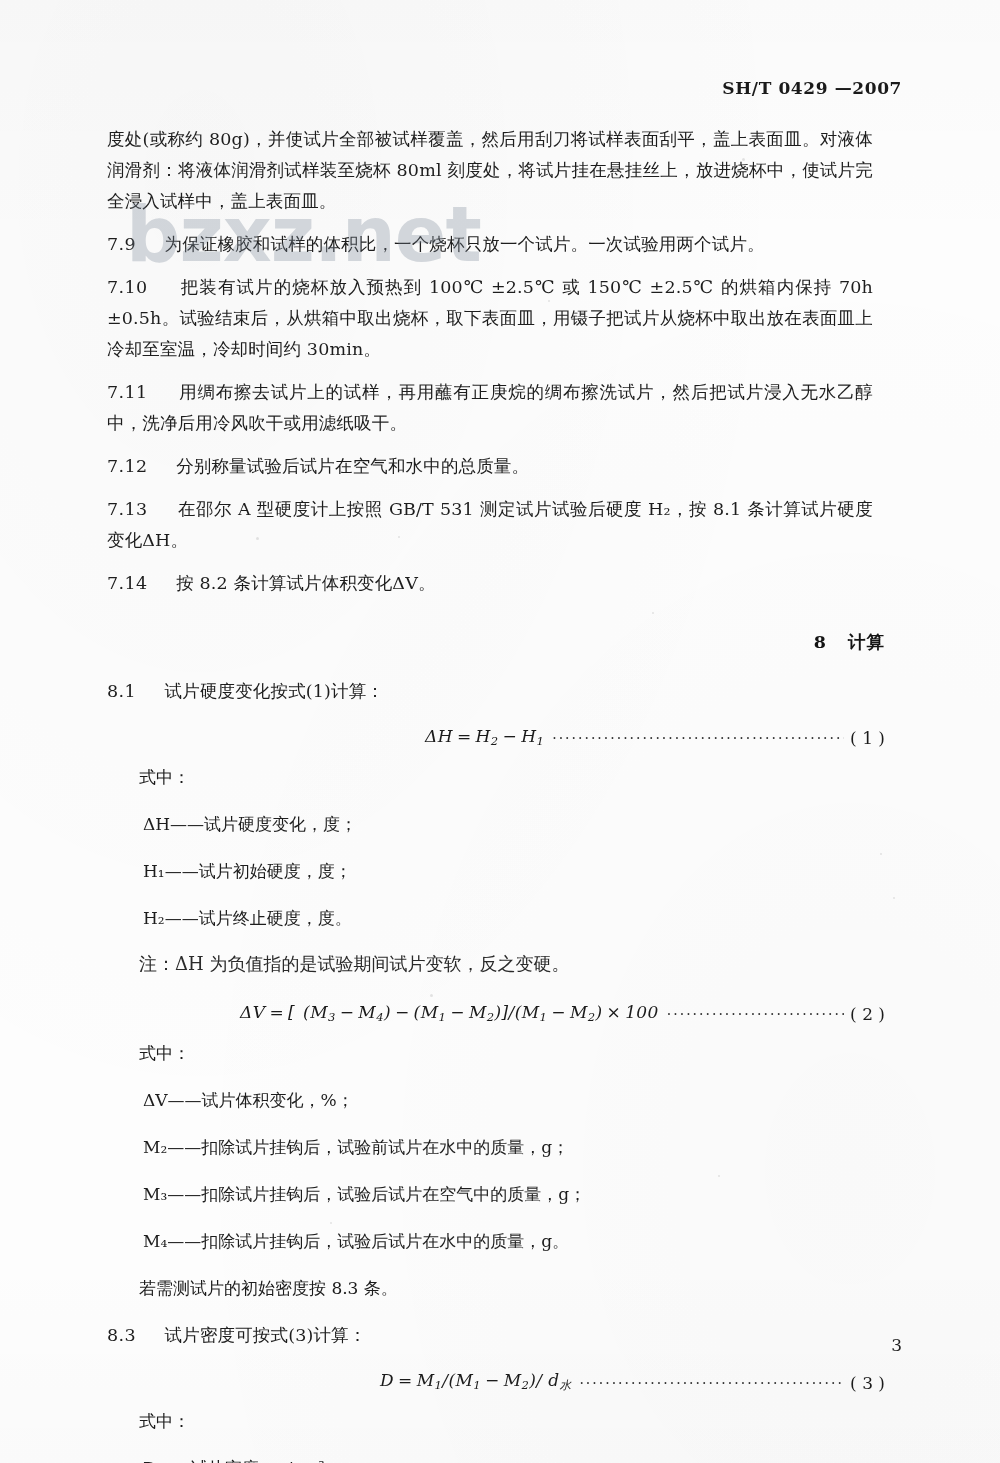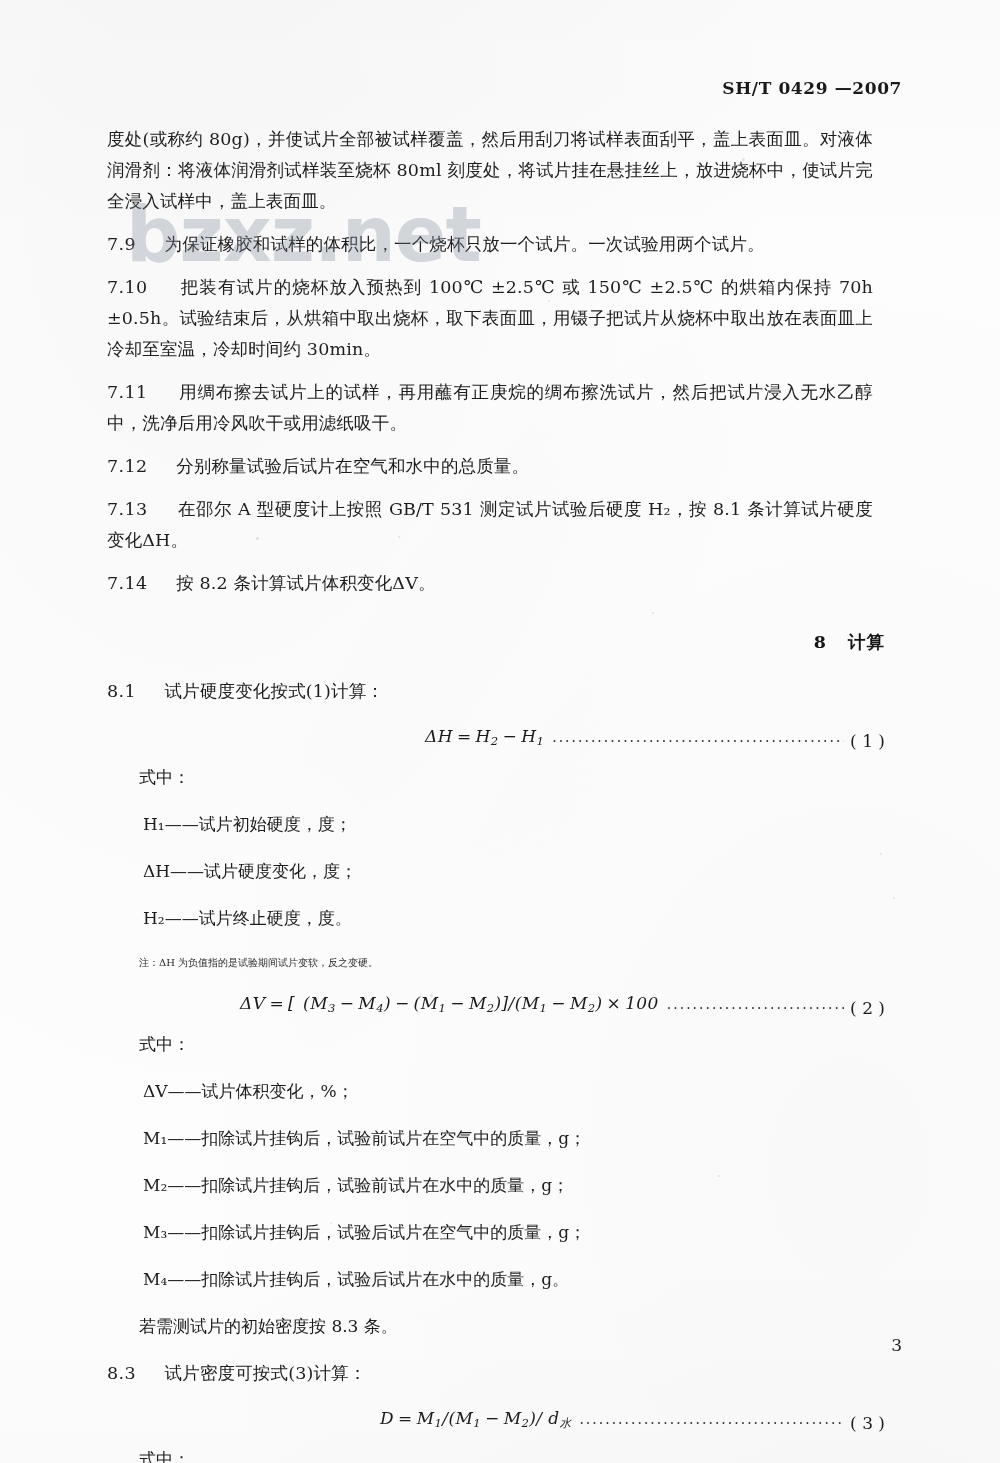--- a/index.html
+++ b/index.html
@@ -81,30 +81,30 @@
   .section-head {
     font-size: 17.5px;
     font-weight: bold;
     line-height: 31px;
     letter-spacing: 1px;
     color: #141414;
   }
   .section-head .sec-no { margin-right: 14px; }
 
   .note-line {
-    font-size: 10px;
+    font-size: 18px;
     line-height: 26px;
     padding-left: 44px;
     color: #2a2a2a;
   }
 
   
   .eq-row {
     display: flex;
-    align-items: flex-end;
+    align-items: center;
     width: 100%;
     font-size: 17px;
     line-height: 34px;
     margin: 3px 0 3px 0;
   }
   .eq-spacer { flex: 0 0 auto; }
   .eq-body {
     white-space: nowrap;
     font-style: italic;
     font-family: "DejaVu Serif", "Liberation Serif", serif;
@@ -245,38 +245,37 @@
     <div class="eq-row">
       <span class="eq-spacer" style="width:330px"></span>
       <span class="eq-body">
         Δ<i>H</i><span class="op">=</span><i>H</i><sub>2</sub><span class="op">−</span><i>H</i><sub>1</sub>
       </span>
       <span class="eq-leader">································································</span>
       <span class="eq-tag">( 1 )</span>
     </div>
 
     <p class="shizhong gap-s">式中：</p>
+    <p class="def">ΔH——试片硬度变化，度；</p>
     <p class="def">H₁——试片初始硬度，度；</p>
-    <p class="def">ΔH——试片硬度变化，度；</p>
     <p class="def">H₂——试片终止硬度，度。</p>
     <p class="note-line">注：ΔH 为负值指的是试验期间试片变软，反之变硬。</p>
 
 
     <div class="eq-row">
       <span class="eq-spacer" style="width:145px"></span>
       <span class="eq-body">
         Δ<i>V</i><span class="op">=</span>[<span class="op"></span>(<i>M</i><sub>3</sub><span class="op">−</span><i>M</i><sub>4</sub>)<span class="op">−</span>(<i>M</i><sub>1</sub><span class="op">−</span><i>M</i><sub>2</sub>)]/(<i>M</i><sub>1</sub><span class="op">−</span><i>M</i><sub>2</sub>)<span class="op">×</span>100
       </span>
       <span class="eq-leader">······························</span>
       <span class="eq-tag">( 2 )</span>
     </div>
 
     <p class="shizhong gap-s">式中：</p>
     <p class="def">ΔV——试片体积变化，%；</p>
-    <p class="def">M₁——扣除试片挂钩后，试验前试片在空气中的质量，g；</p>
     <p class="def">M₂——扣除试片挂钩后，试验前试片在水中的质量，g；</p>
     <p class="def">M₃——扣除试片挂钩后，试验后试片在空气中的质量，g；</p>
     <p class="def">M₄——扣除试片挂钩后，试验后试片在水中的质量，g。</p>
     <p class="shizhong">若需测试片的初始密度按 8.3 条。</p>
 
     <p class="para gap-s">
       <span class="num">8.3</span>
       &nbsp;&nbsp;&nbsp;
       <span>试片密度可按式(3)计算：</span>
     </p>

